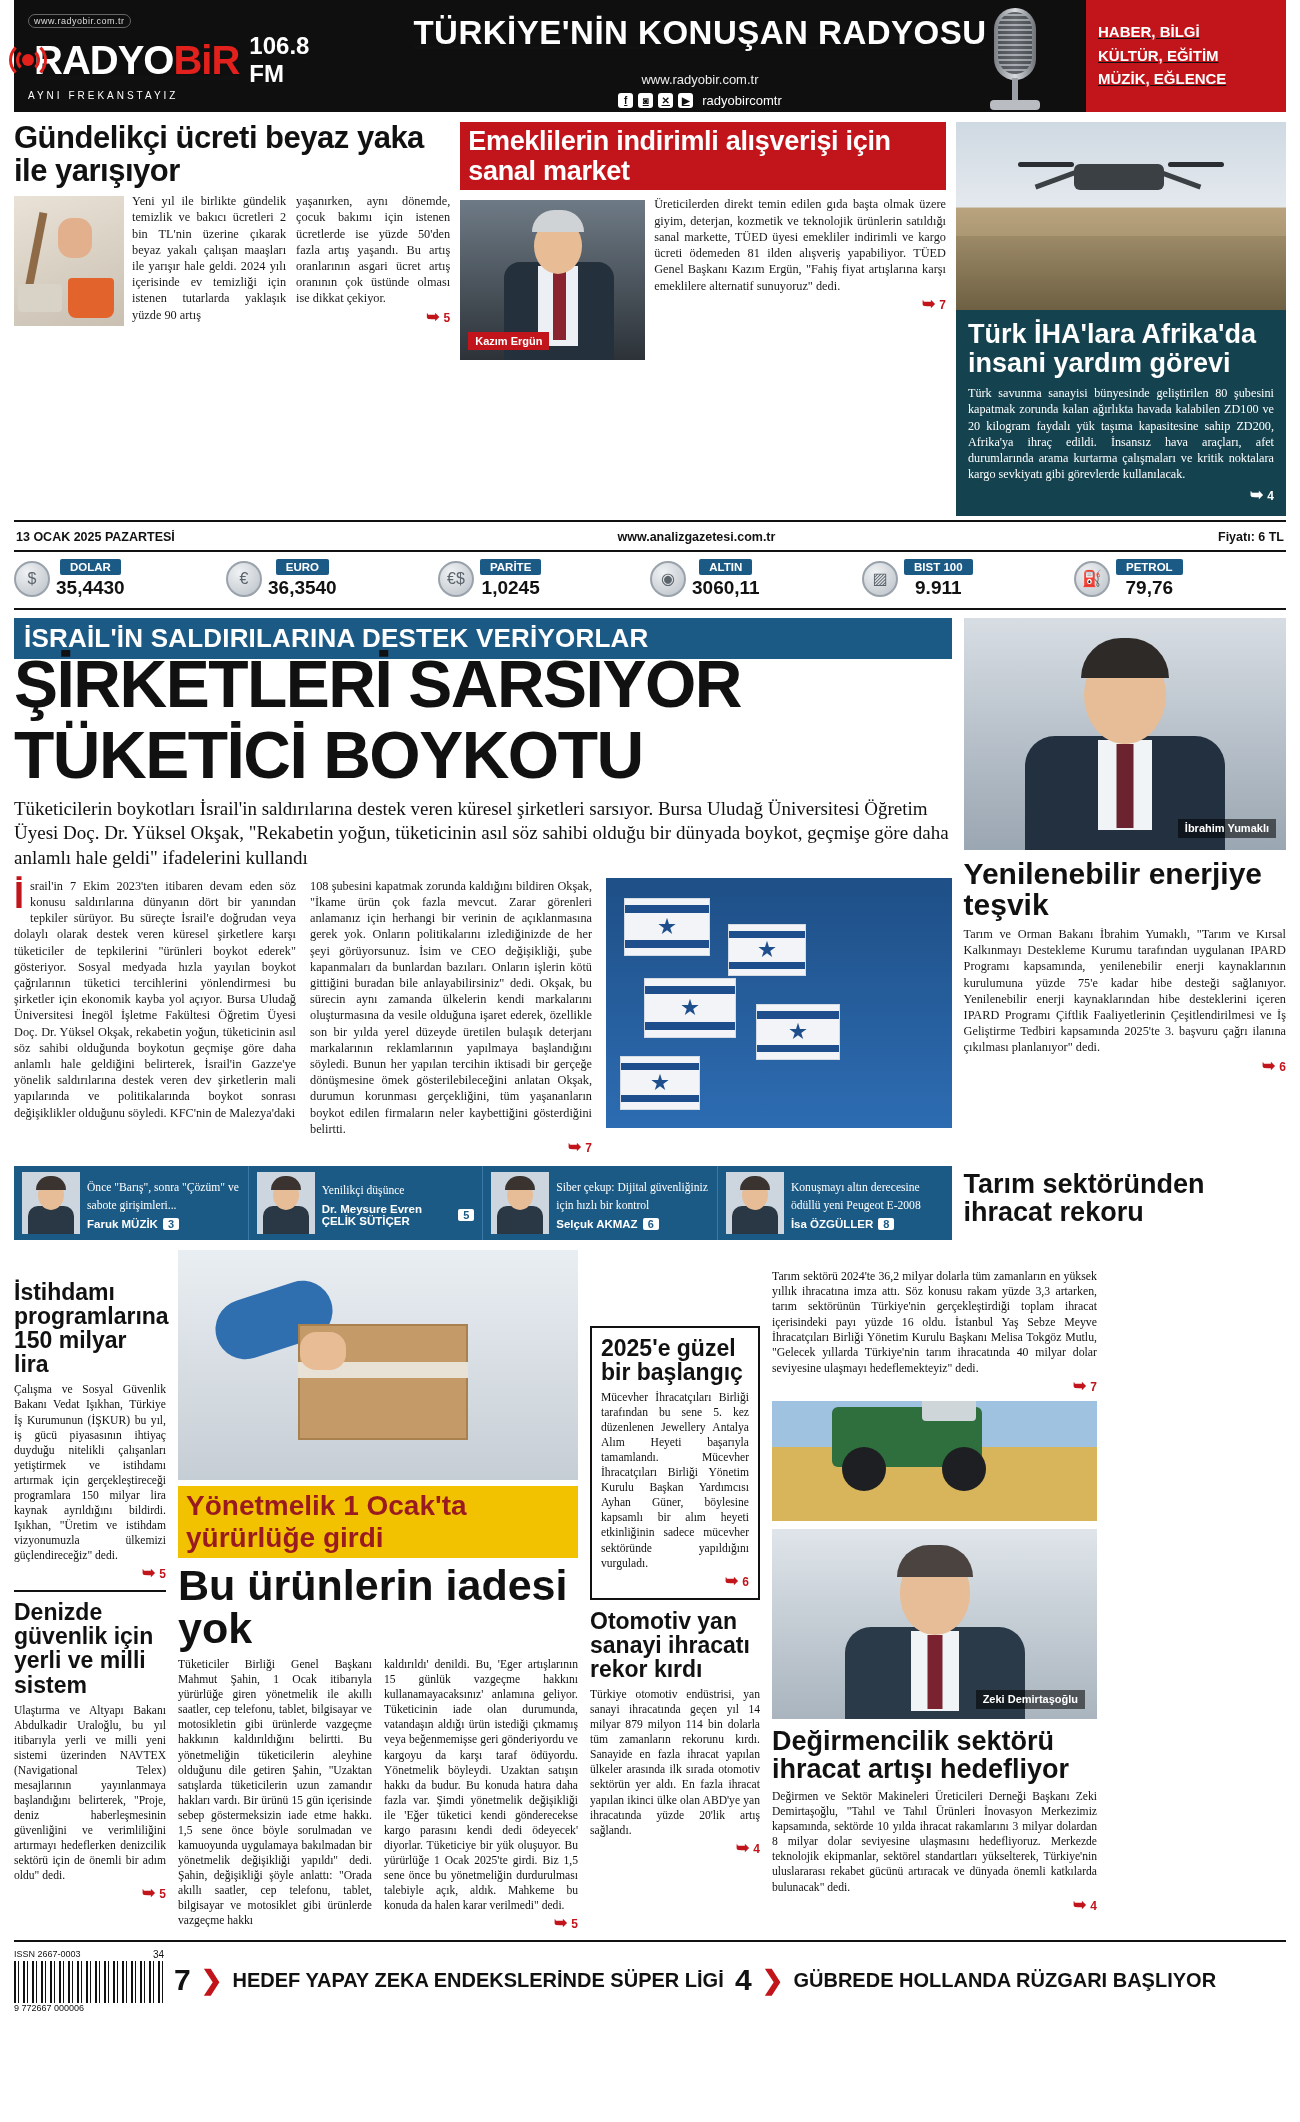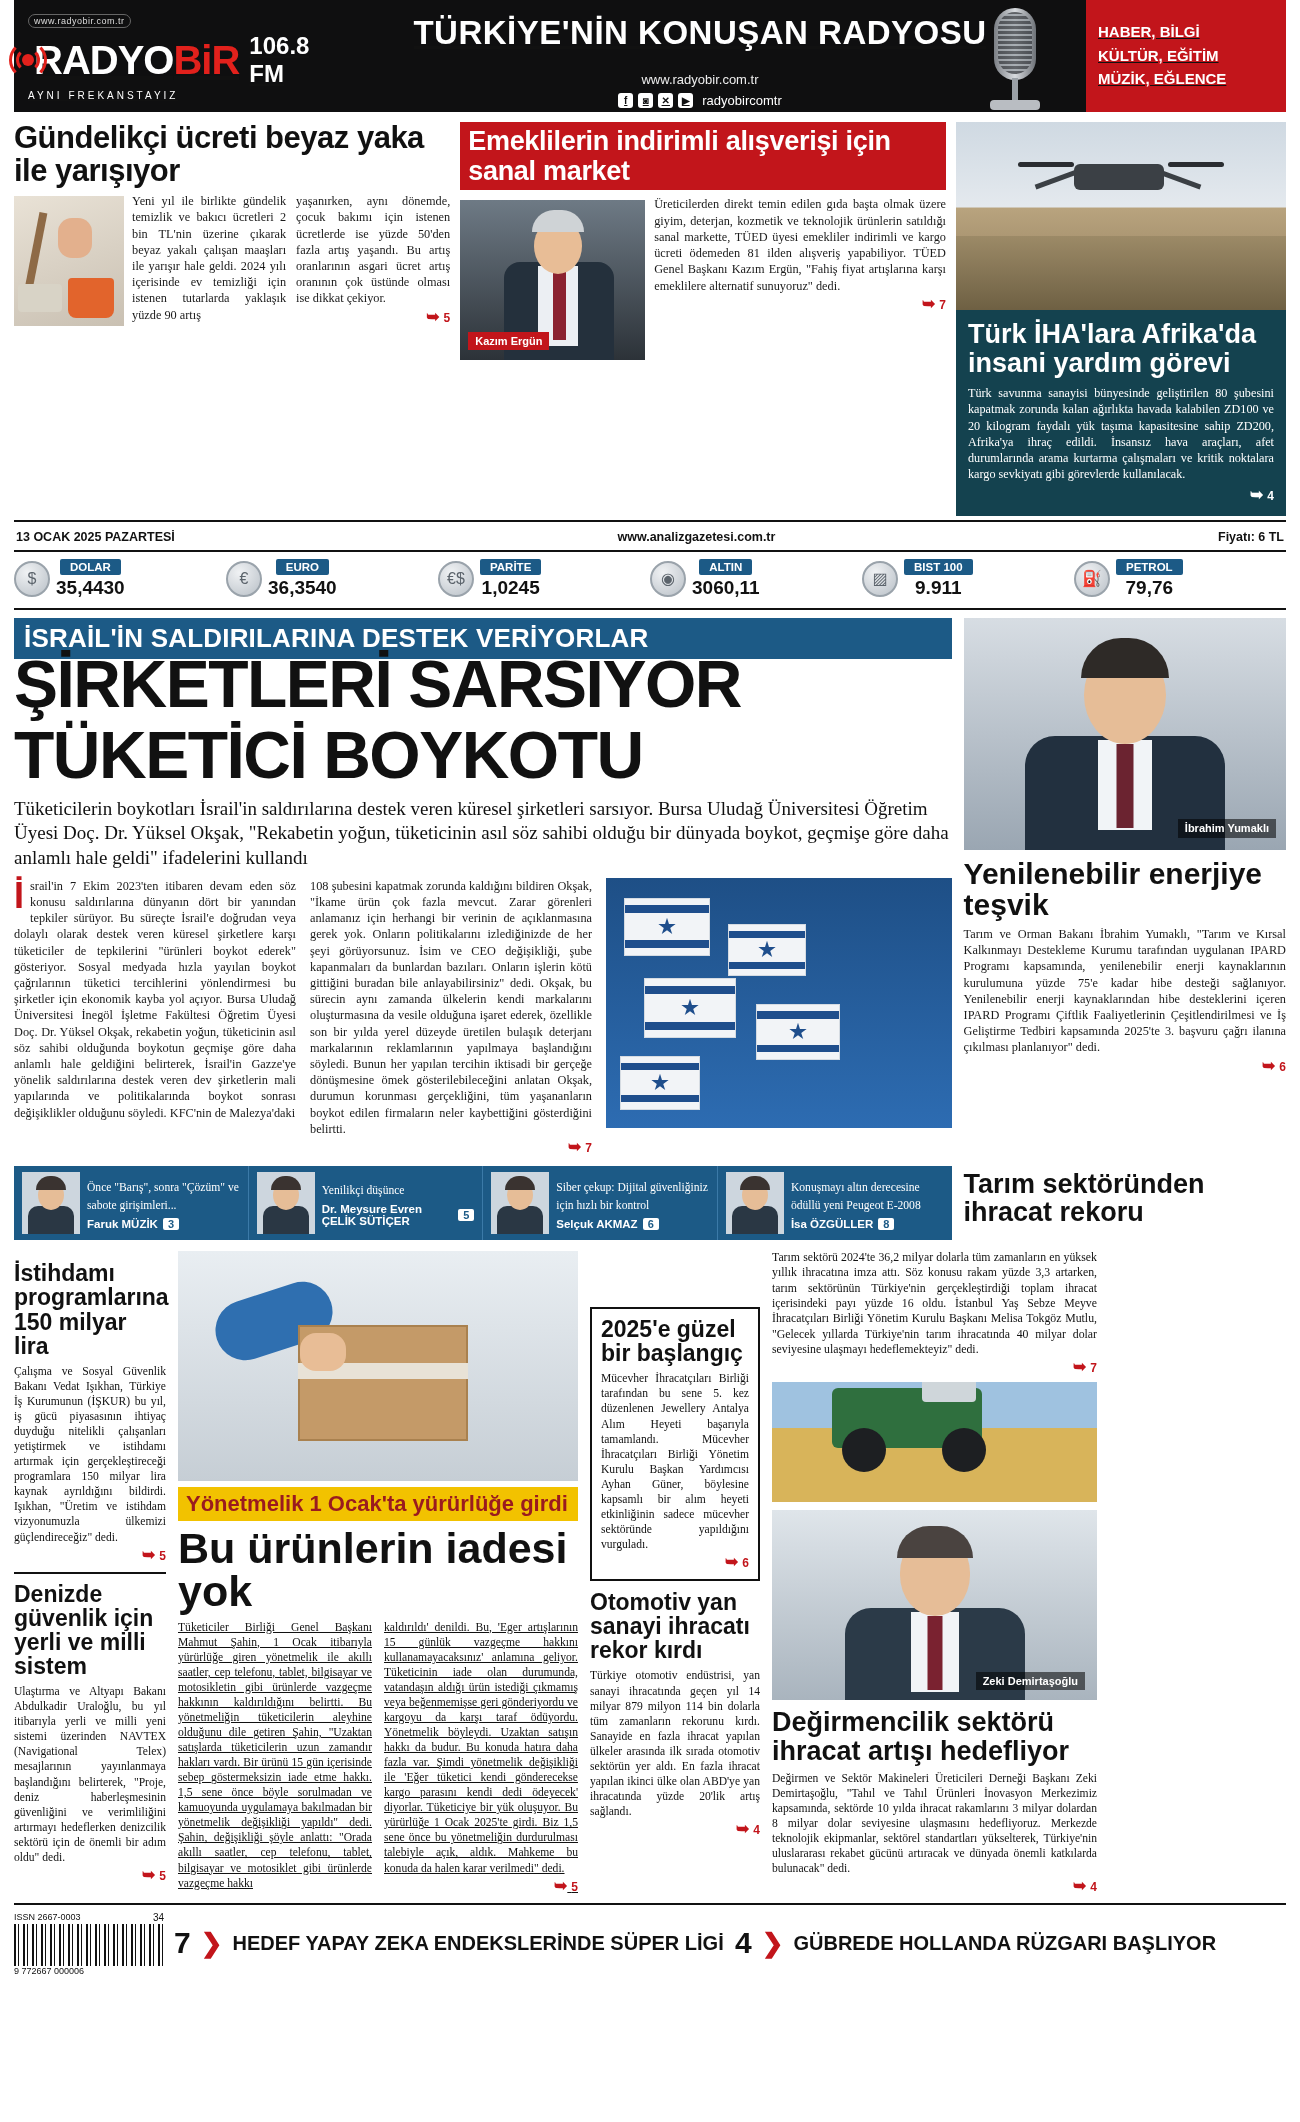--- a/index.html
+++ b/index.html
@@ -151,21 +151,21 @@
   .bt-r2 { width:325px; }
   .sm-title { font-family:"Liberation Sans", sans-serif; font-weight:bold; font-size:23px; line-height:1.05; margin:0 0 6px 0;}
   .sm-body { font-family:"Liberation Serif", serif; font-size:11.6px; line-height:1.3; text-align:justify;}
 
   .ph-parcel { width:100%; height:230px; background:linear-gradient(180deg,#e9eef2,#c6ced5); position:relative; overflow:hidden;}
   .ph-parcel .box { position:absolute; left:120px; top:74px; width:170px; height:116px; background:#c49a68; border:2px solid #a9814f;}
   .ph-parcel .tape { position:absolute; left:120px; top:112px; width:170px; height:16px; background:#e8e2d6;}
   .ph-parcel .arm { position:absolute; left:36px; top:40px; width:120px; height:60px; background:#2f6fb0; border-radius:30px; transform:rotate(-18deg);}
   .ph-parcel .hand { position:absolute; left:122px; top:82px; width:46px; height:38px; background:#e8bd96; border-radius:16px;}
 
-  .yellowbar { background:#f2c200; font-family:"Liberation Sans", sans-serif; font-weight:bold; font-size:22px; color:#9a1b1f; padding:4px 8px; display:block; margin-top:6px;}
+  .yellowbar { background:#f2c200; font-family:"Liberation Sans", sans-serif; font-weight:bold; font-size:28px; color:#9a1b1f; padding:4px 8px; display:block; margin-top:6px;}
   .big-title { font-family:"Liberation Sans", sans-serif; font-weight:bold; font-size:43px; line-height:1.0; margin:6px 0 7px 0;}
 
   .boxed { border:2px solid #111; padding:8px 9px; }
   .boxed h4 { font-family:"Liberation Sans", sans-serif; font-weight:bold; font-size:23px; line-height:1.05; margin:0 0 6px 0;}
 
   .ph-zeki { width:100%; height:190px; background:linear-gradient(180deg,#dfe5ea,#a9b4be); position:relative; overflow:hidden;}
   .ph-zeki .face { position:absolute; left:50%; top:22px; transform:translateX(-50%); width:70px; height:84px; background:#e6bd97; border-radius:36px/42px;}
   .ph-zeki .hair { position:absolute; left:50%; top:16px; transform:translateX(-50%); width:76px; height:32px; background:#4a4340; border-radius:38px 38px 0 0;}
   .ph-zeki .suit { position:absolute; left:50%; top:98px; transform:translateX(-50%); width:180px; height:92px; background:#2b3a48; border-radius:26px 26px 0 0;}
   .ph-zeki .shirt { position:absolute; left:50%; top:102px; transform:translateX(-50%); width:48px; height:80px; background:#f1f4f7;}
@@ -468,21 +468,21 @@
 
     <div class="bt-m">
       <div class="ph-parcel photo">
         <span class="arm"></span>
           <span class="box"></span>
           <span class="tape"></span>
           <span class="hand"></span>
       </div>
       <span class="yellowbar">Yönetmelik 1 Ocak'ta yürürlüğe girdi</span>
       <div class="big-title">Bu ürünlerin iadesi yok</div>
-      <div style="display:flex; gap:12px;text-decoration:underline;">
+      <div style="display:flex; gap:12px;">
         <div style="flex:1;" class="sm-body">Tüketiciler Birliği Genel Başkanı Mahmut Şahin, 1 Ocak itibarıyla yürürlüğe giren yönetmelik ile akıllı saatler, cep telefonu, tablet, bilgisayar ve motosikletin gibi ürünlerde vazgeçme hakkının kaldırıldığını belirtti. Bu yönetmeliğin tüketicilerin aleyhine olduğunu dile getiren Şahin, "Uzaktan satışlarda tüketicilerin uzun zamandır hakları vardı. Bir ürünü 15 gün içerisinde sebep göstermeksizin iade etme hakkı. 1,5 sene önce böyle sorulmadan ve kamuoyunda uygulamaya bakılmadan bir yönetmelik değişikliği yapıldı" dedi. Şahin, değişikliği şöyle anlattı: "Orada akıllı saatler, cep telefonu, tablet, bilgisayar ve motosiklet gibi ürünlerde vazgeçme hakkı</div>
         <div style="flex:1;">
           <div class="sm-body">kaldırıldı' denildi. Bu, 'Eger artışlarının 15 günlük vazgeçme hakkını kullanamayacaksınız' anlamına geliyor. Tüketicinin iade olan durumunda, vatandaşın aldığı ürün istediği çıkmamış veya beğenmemişse geri gönderiyordu ve kargoyu da karşı taraf ödüyordu. Yönetmelik böyleydi. Uzaktan satışın hakkı da budur. Bu konuda hatıra daha fazla var. Şimdi yönetmelik değişikliği ile 'Eğer tüketici kendi gönderecekse kargo parasını kendi dedi ödeyecek' diyorlar. Tüketiciye bir yük oluşuyor. Bu yürürlüğe 1 Ocak 2025'te girdi. Biz 1,5 sene önce bu yönetmeliğin durdurulması talebiyle açık, aldık. Mahkeme bu konuda da halen karar verilmedi" dedi.</div>
           <div style="text-align:right;"><span class="arrow">➥</span> <span class="pg">5</span></div>
         </div>
       </div>
     </div>
 
     <div class="bt-r1">
       <div class="boxed">

